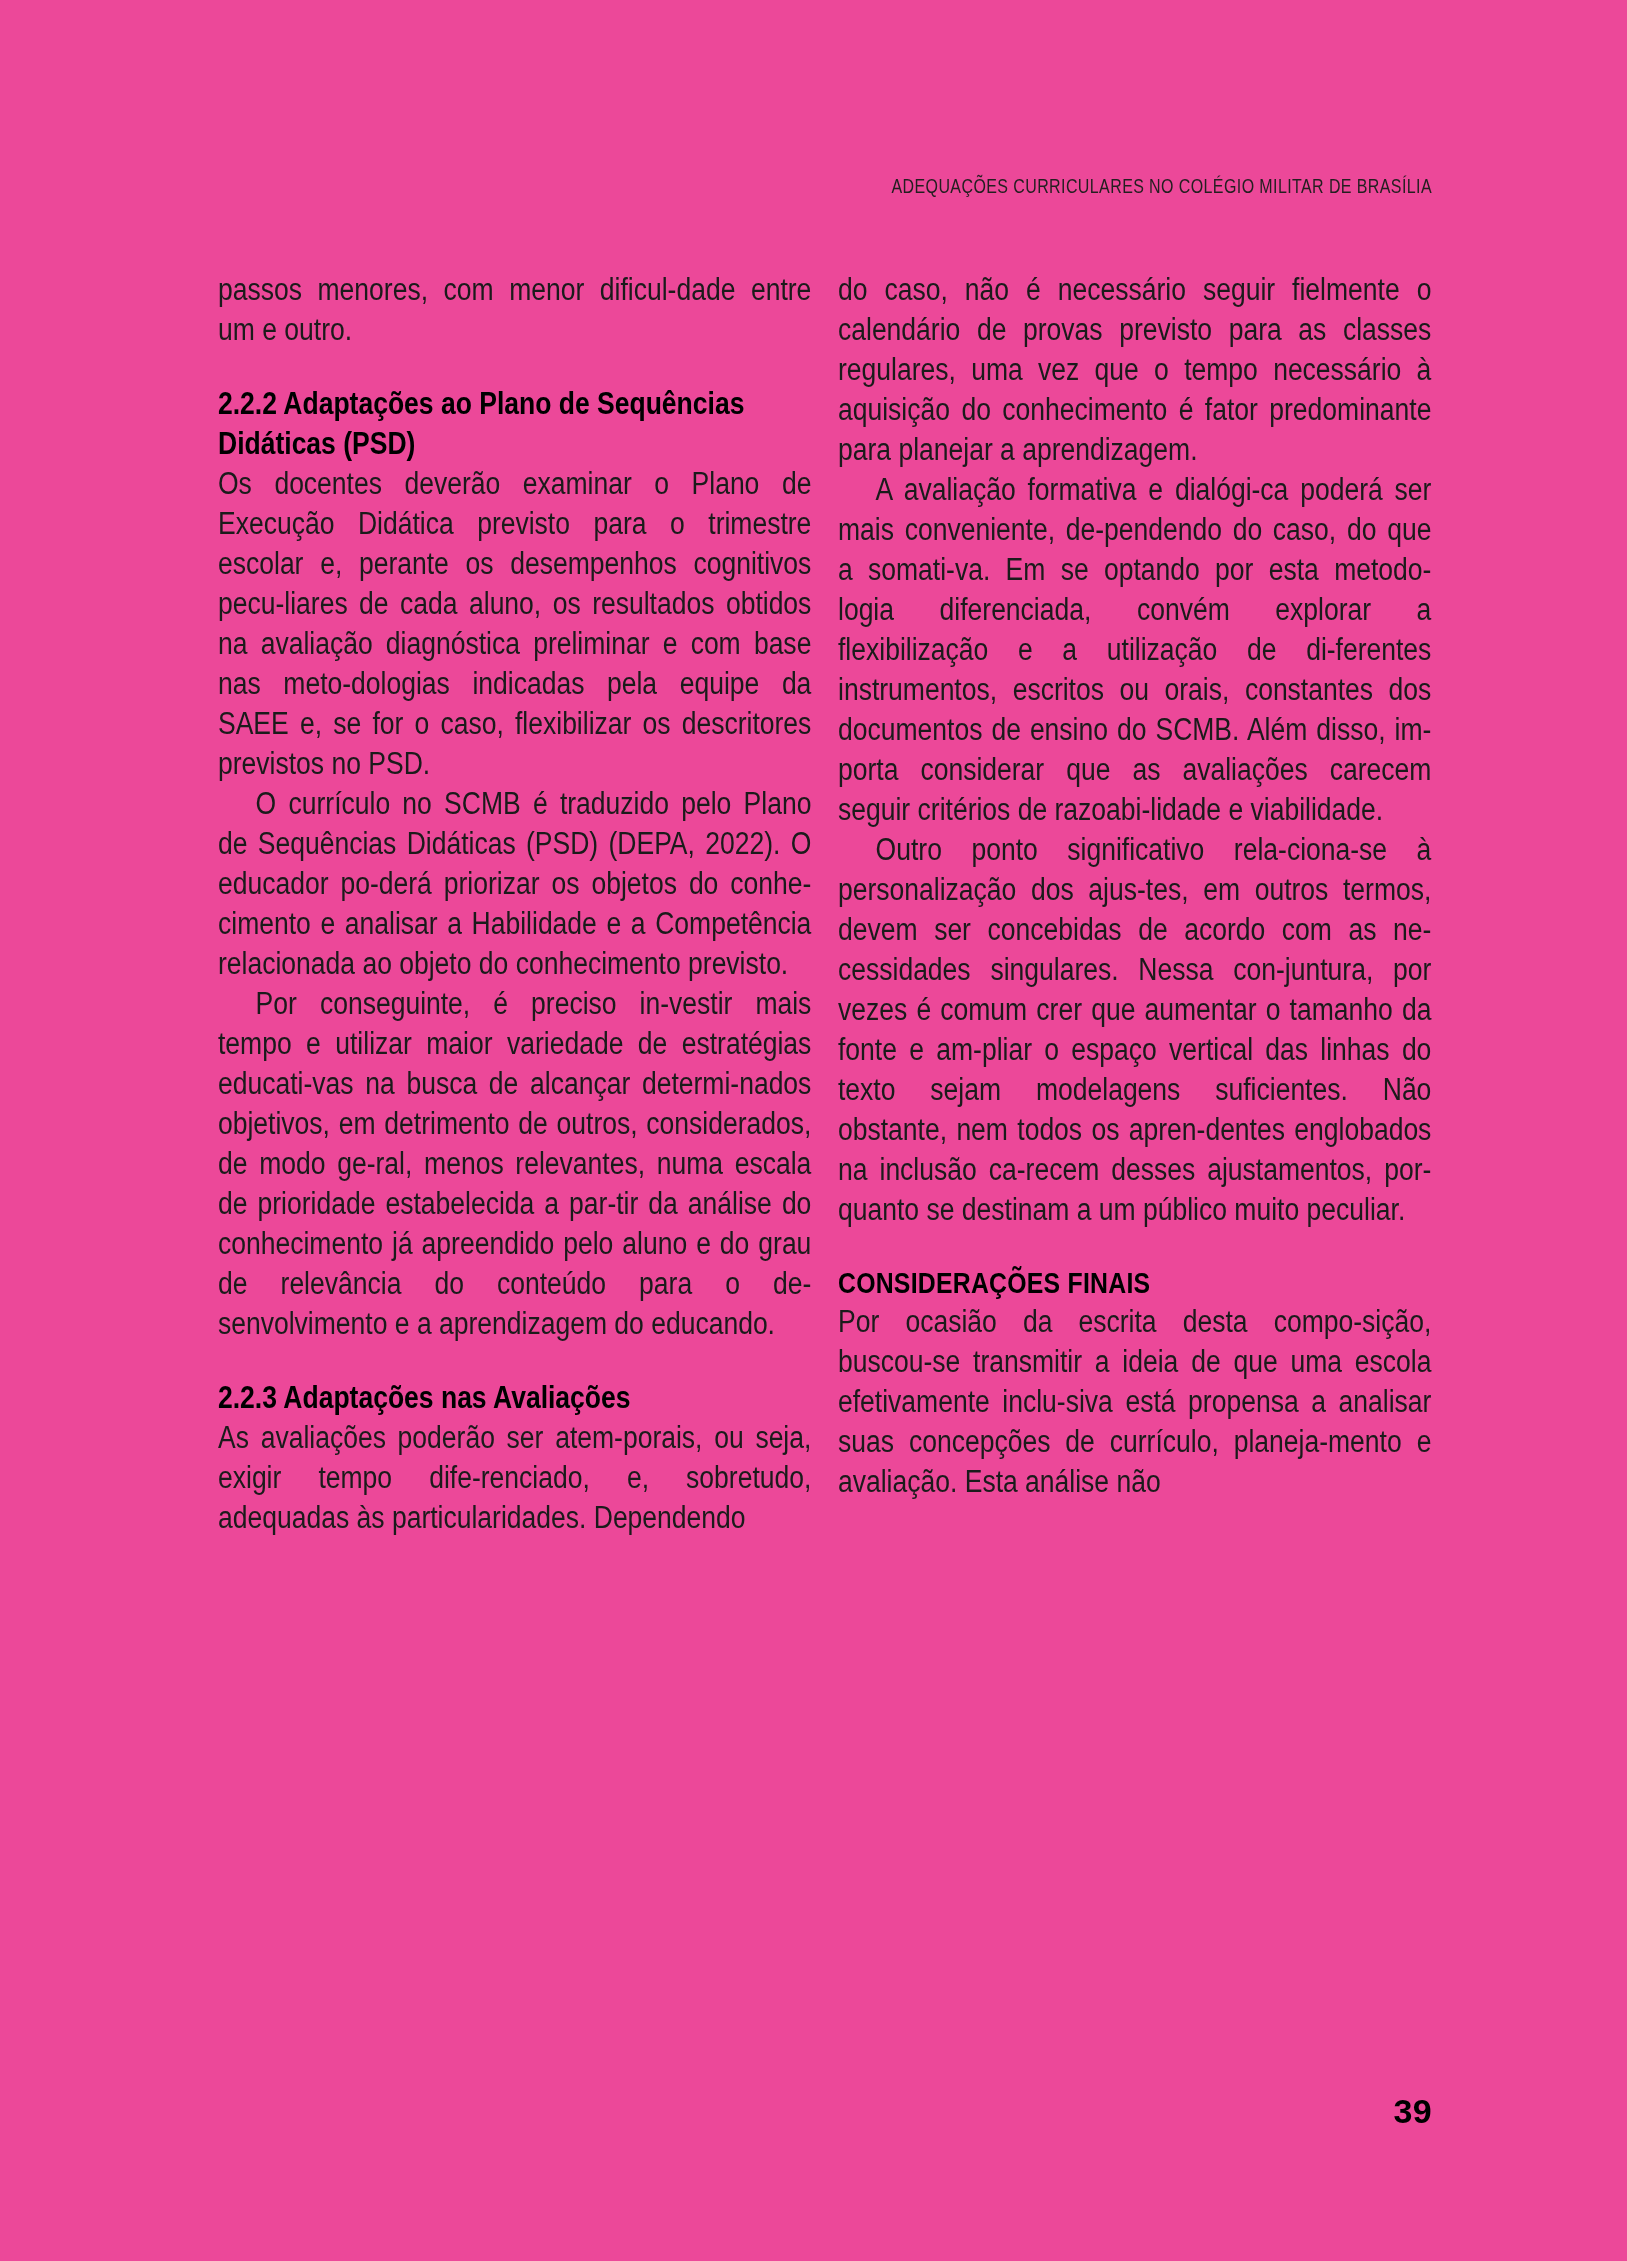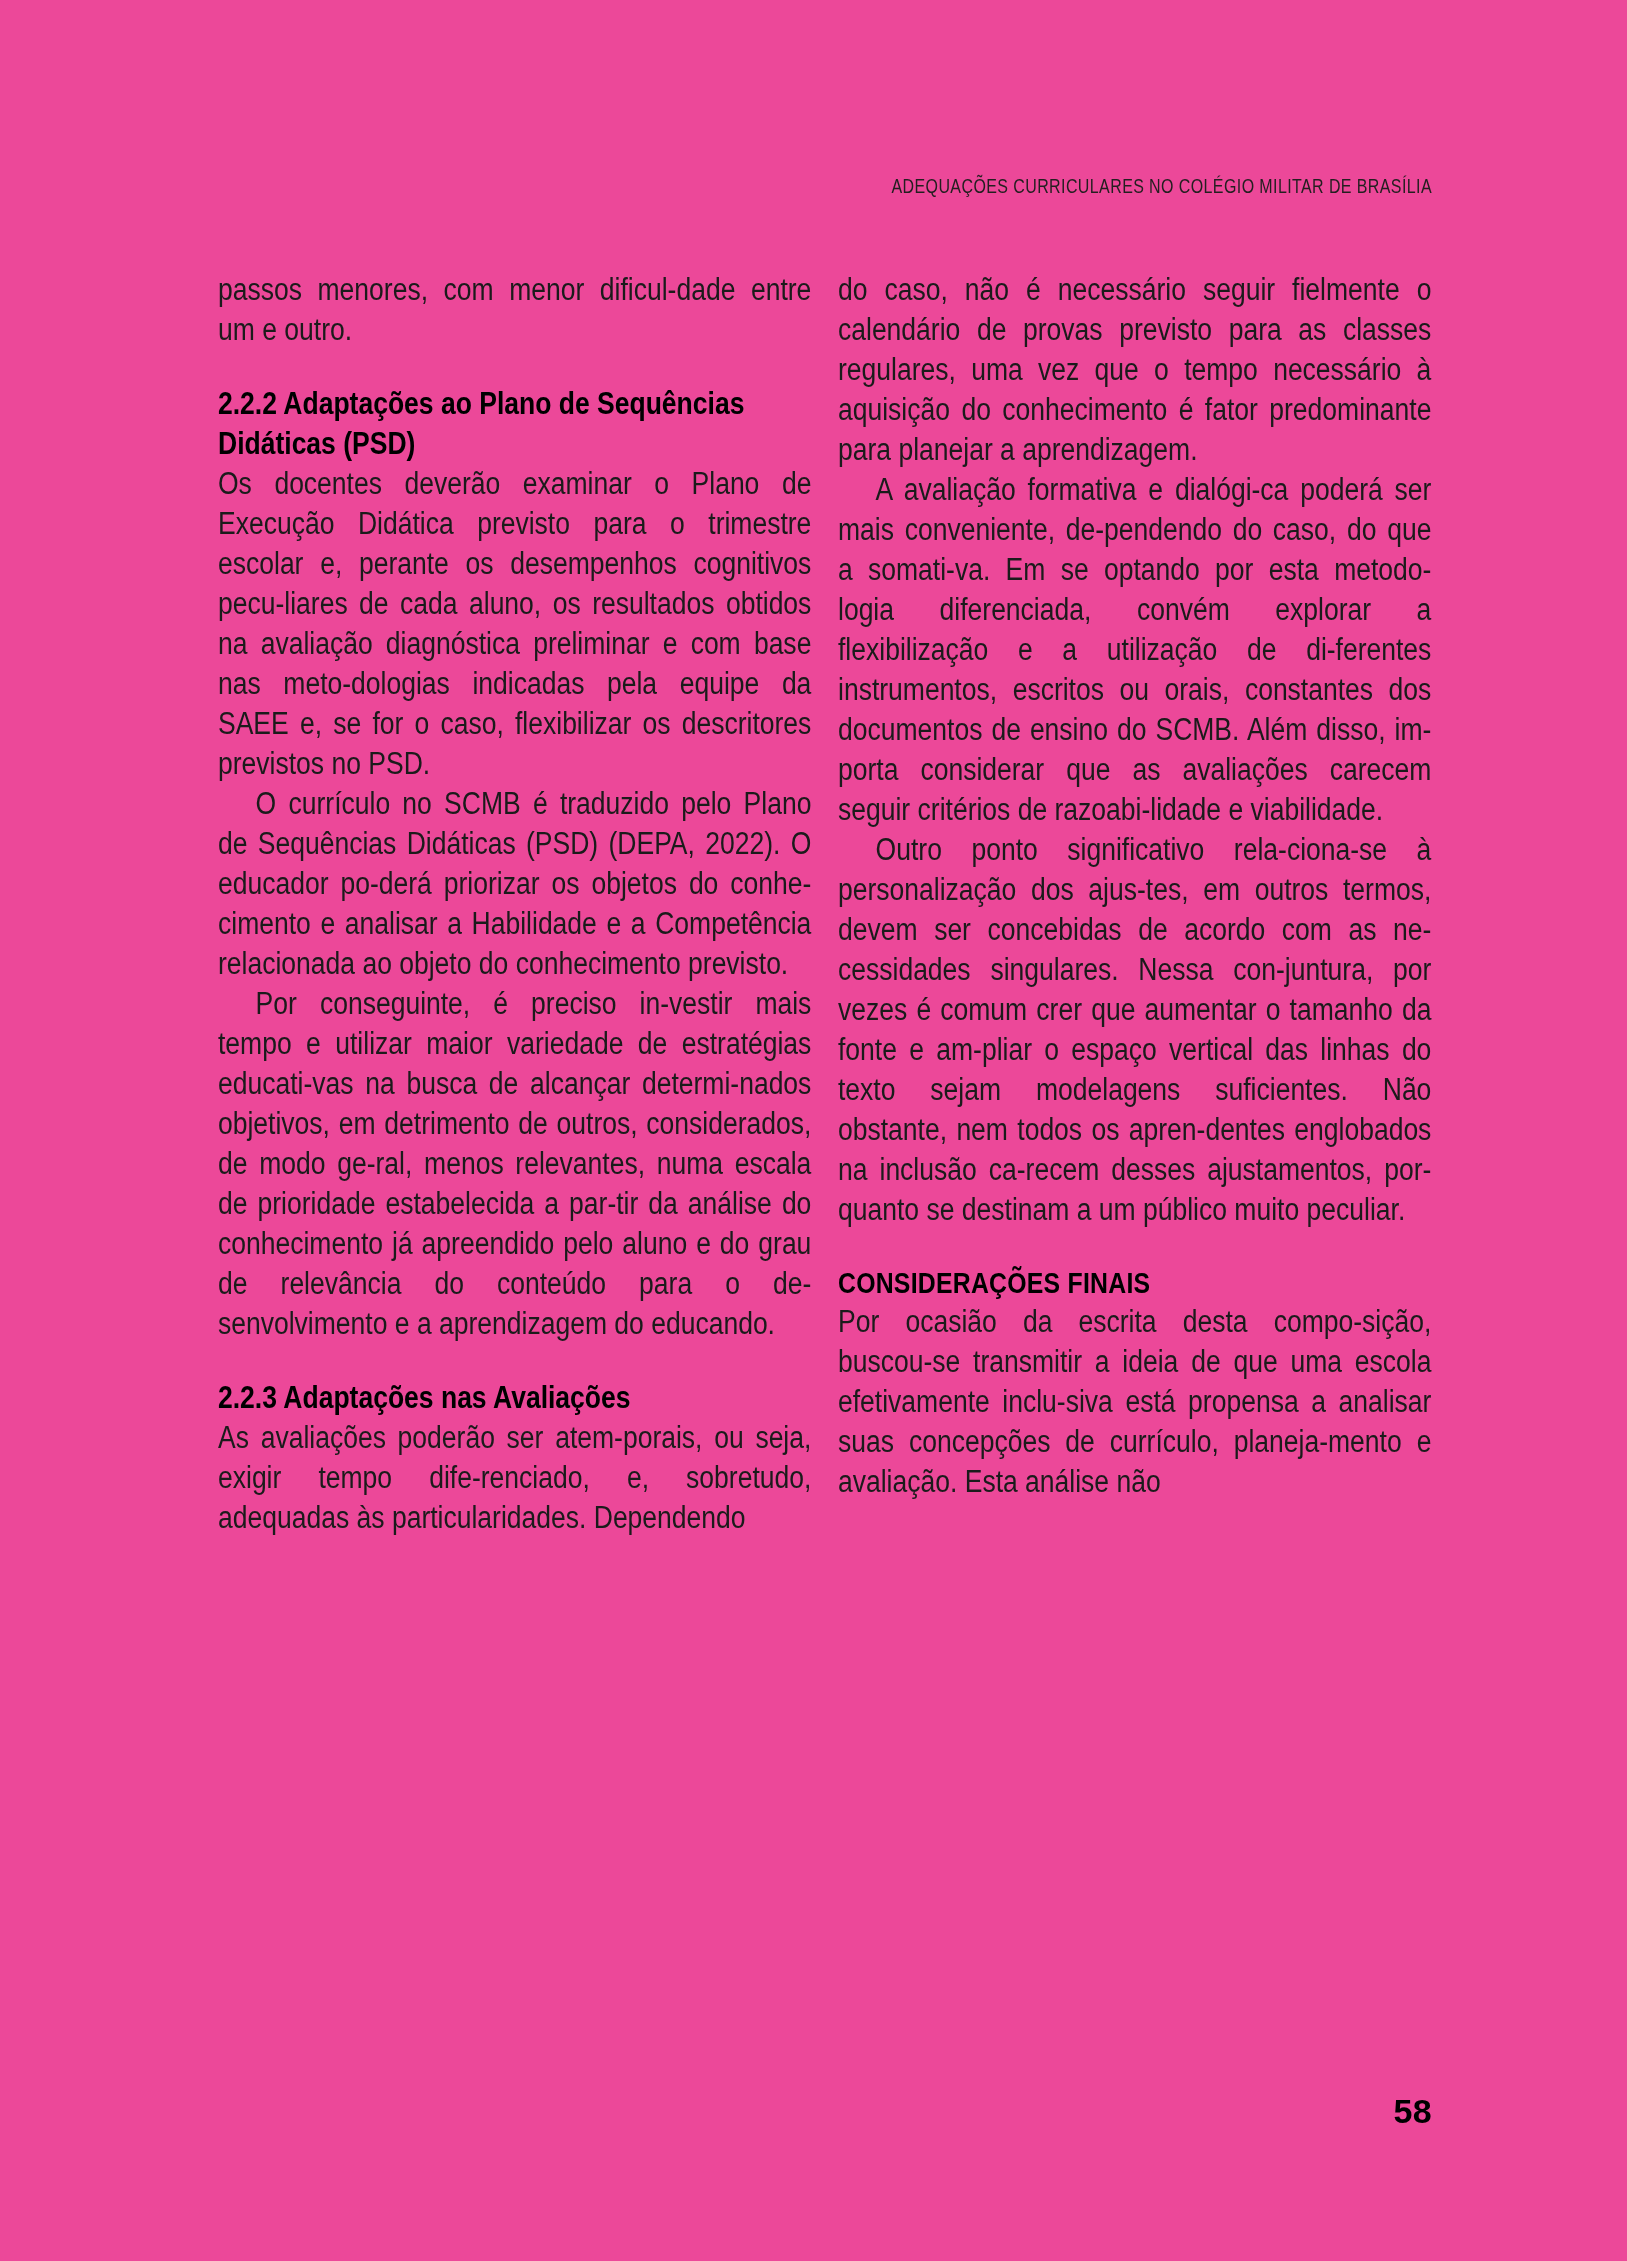--- a/index.html
+++ b/index.html
@@ -135,16 +135,16 @@
     <div class="column">
       <p class="para">do caso, não é necessário seguir fielmente o calendário de provas previsto para as classes regulares, uma vez que o tempo necessário à aquisição do conhecimento é fator predominante para planejar a aprendizagem.</p>
       <p class="para indent">A avaliação formativa e dialógi-ca poderá ser mais conveniente, de-pendendo do caso, do que a somati-va. Em se optando por esta metodo-logia diferenciada, convém explorar a flexibilização e a utilização de di-ferentes instrumentos, escritos ou orais, constantes dos documentos de ensino do SCMB. Além disso, im-porta considerar que as avaliações carecem seguir critérios de razoabi-lidade e viabilidade.</p>
       <p class="para indent">Outro ponto significativo rela-ciona-se à personalização dos ajus-tes, em outros termos, devem ser concebidas de acordo com as ne-cessidades singulares. Nessa con-juntura, por vezes é comum crer que aumentar o tamanho da fonte e am-pliar o espaço vertical das linhas do texto sejam modelagens suficientes. Não obstante, nem todos os apren-dentes englobados na inclusão ca-recem desses ajustamentos, por-quanto se destinam a um público muito peculiar.</p>
       <h2 class="section-head spaced-before">CONSIDERAÇÕES FINAIS</h2>
       <p class="para">Por ocasião da escrita desta compo-sição, buscou-se transmitir a ideia de que uma escola efetivamente inclu-siva está propensa a analisar suas concepções de currículo, planeja-mento e avaliação. Esta análise não</p>
     </div>
 
   </div>
 
-  <div class="page-number">58</div>
+  <div class="page-number">39</div>
 
 </div>
 
 
 </body></html>

